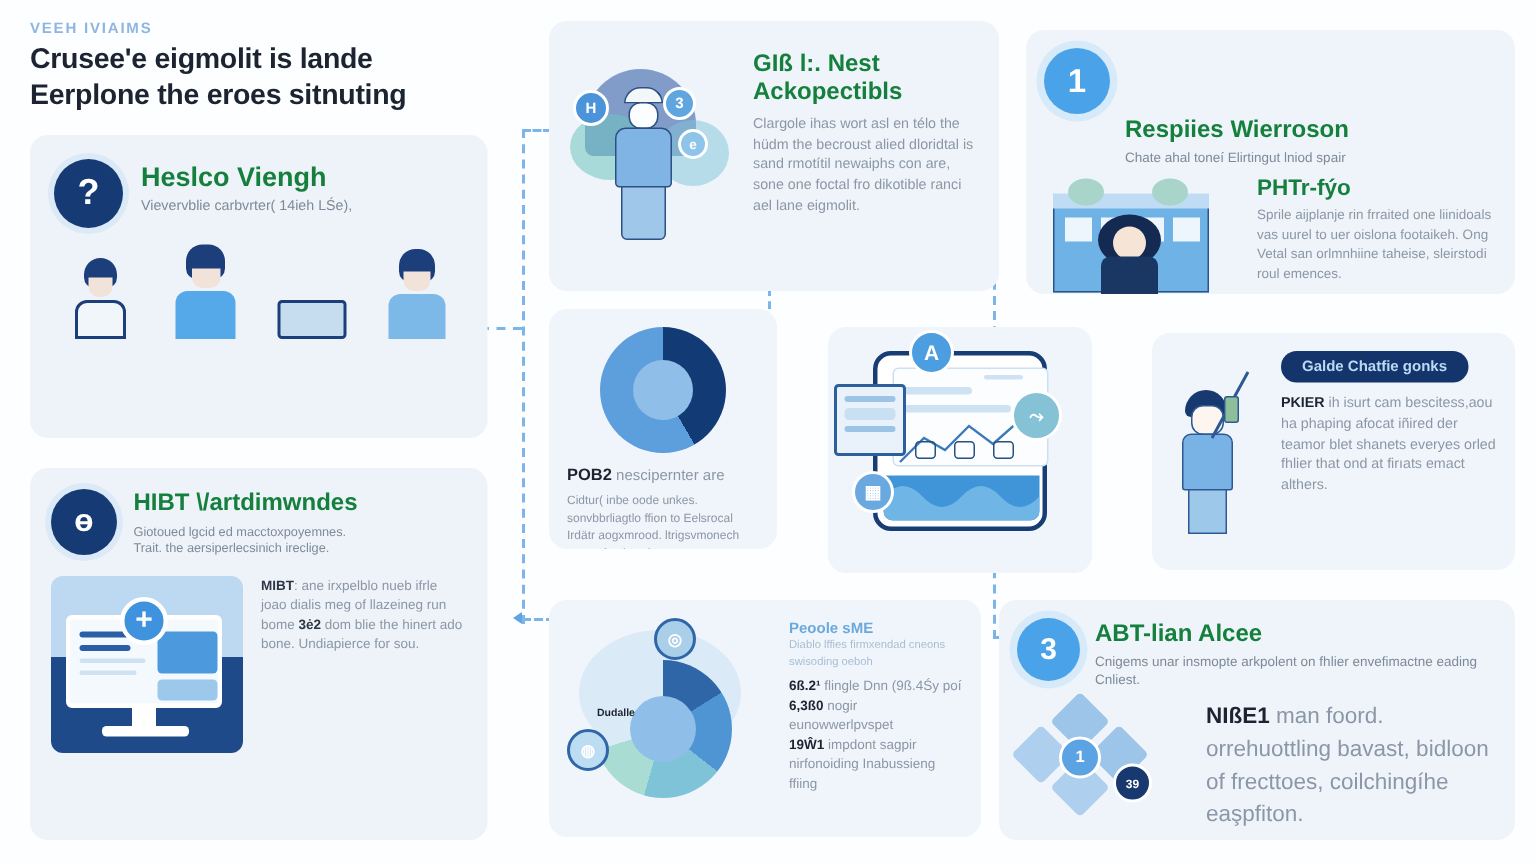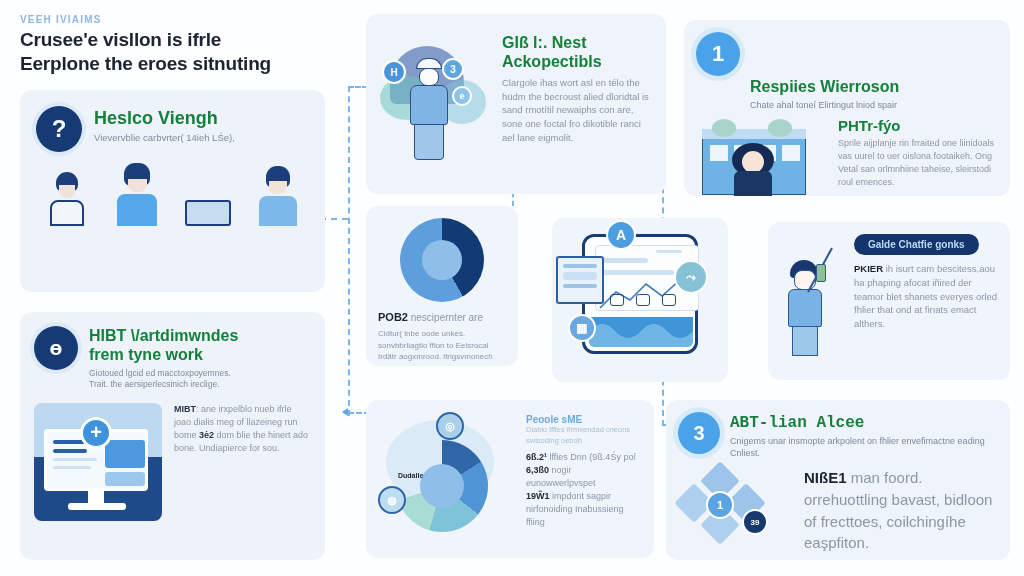--- a/index.html
+++ b/index.html
@@ -116,21 +116,21 @@
   }
 
   .bubble { position: absolute; border-radius: 50%; }
 </style>
 </head>
 <body>
 
 <div class="header">
   <div class="eyebrow">VEEH IVIAIMS</div>
   <div class="headline">
-    <div>Crusee'e visllon is ifrle</div>
+    <div>Crusee'e eigmolit is lande</div>
     <div>Eerplone the eroes sitnuting</div>
   </div>
 </div>
 
 <div class="vline" style="left:348px; top:86px; height:330px;"></div>
 <div class="hline" style="left:348px; top:86px; width:20px;"></div>
 <div class="arrow right" style="left:366px; top:82px;"></div>
 <div class="hline" style="left:320px; top:218px; width:28px;"></div>
 <div class="hline" style="left:348px; top:412px; width:22px;"></div>
 <div class="arrow left" style="left:342px; top:408px;"></div>
@@ -180,21 +180,20 @@
 </div>
 
 <div class="card" style="left:20px; top:312px; width:305px; height:248px;">
   <div style="display:flex; gap:11px; padding:14px 14px 0 14px;">
     <div class="badge navy" style="width:44px; height:44px; font-size:21px;">
       <span>ɵ</span>
     </div>
     <div style="padding-top:1px;">
       <div class="card-title" style="font-size:16px;">
         <div>HIBT \/artdimwndes</div>
-        <div>frem tyne work</div>
       </div>
       <div class="card-sub" style="font-size:8.5px; margin-top:3px;">
         <div>Giotoued lgcid ed macctoxpoyemnes.</div>
         <div>Trait. the aersiperlecsinich ireclige.</div>
       </div>
     </div>
   </div>
 
   <div style="display:flex; gap:12px; padding:12px 14px 0 14px;">
     <div class="illus" style="width:128px; height:118px;">
@@ -346,21 +345,21 @@
     </div>
   </div>
 </div>
 
 <div class="card pale" style="left:666px; top:400px; width:344px; height:160px;">
   <div style="display:flex; gap:10px; padding:12px 14px 0 12px;">
     <div class="badge blue" style="width:42px; height:42px; font-size:20px;">
       <span>3</span>
     </div>
     <div style="flex:1; padding-top:2px;">
-      <div class="card-title" style="font-size:16px;font-family:Liberation Mono, monospace;">ABT-lian Alcee</div>
+      <div class="card-title" style="font-size:16px;">ABT-lian Alcee</div>
       <div class="card-sub" style="font-size:9px; margin-top:2px;">Cnigems unar insmopte arkpolent on fhlier envefimactne eading Cnliest.</div>
     </div>
   </div>
   <div style="display:flex; gap:12px; padding:8px 14px 0 14px;">
     <div style="position:relative; width:112px; height:74px; flex:0 0 auto;">
       <div style="position:absolute; left:26px; top:0; width:28px; height:28px; background:#9cc5e9; transform:rotate(45deg); border-radius:3px;"></div>
       <div style="position:absolute; left:0; top:22px; width:28px; height:28px; background:#aed0ee; transform:rotate(45deg); border-radius:3px;"></div>
       <div style="position:absolute; left:52px; top:22px; width:28px; height:28px; background:#9cc5e9; transform:rotate(45deg); border-radius:3px;"></div>
       <div style="position:absolute; left:26px; top:44px; width:28px; height:28px; background:#aed0ee; transform:rotate(45deg); border-radius:3px;"></div>
       <div class="circ-badge" style="left:26px; top:24px; width:28px; height:28px; background:#5ba3e2; font-size:11px;">1</div>
@@ -378,21 +377,21 @@
       <div style="position:absolute; left:10px; top:10px; width:108px; height:84px; background:#dbeaf7; border-radius:50%;"></div>
       <div class="donut" style="position:absolute; left:20px; top:30px; width:92px; height:92px; background:conic-gradient(#2f66a8 0deg 58deg, #4f95d4 58deg 128deg, #7fc3d8 128deg 196deg, #a9dcd2 196deg 252deg, #dbeaf7 252deg 360deg);"></div>
       <div class="circ-badge" style="left:60px; top:2px; width:28px; height:28px; background:#a9cfe9; border:2px solid #2f66a8; font-size:11px;">◎</div>
       <div class="circ-badge" style="left:2px; top:76px; width:28px; height:28px; background:#bcdcf2; border:2px solid #2f66a8; font-size:11px;">◍</div>
       <div style="position:absolute; left:22px; top:62px; font-size:7px; color:#1b2430; font-weight:bold;">Dudalle</div>
     </div>
     <div style="flex:1; padding-top:4px;">
       <div style="font-size:10px; font-weight:bold; color:#6aa9dd;">Peoole sME</div>
       <div class="body-text" style="font-size:7.5px; color:#a8bed4;">Diablo lffies firmxendad cneons swisoding oeboh</div>
       <div class="body-text" style="font-size:9px; margin-top:4px;">
-        <span style="color:#1b2430; font-weight:bold;">6ß.2¹</span><span> lffies Dnn (9ß.4Śy poí</span>
+        <span style="color:#1b2430; font-weight:bold;">6ß.2¹</span><span> flingle Dnn (9ß.4Śy poí</span>
       </div>
       <div class="body-text" style="font-size:9px;">
         <span style="color:#1b2430; font-weight:bold;">6,3ß0</span><span> nogir eunowwerlpvspet</span>
       </div>
       <div class="body-text" style="font-size:9px;">
         <span style="color:#1b2430; font-weight:bold;">19Ŵ1</span><span> impdont sagpir nirfonoiding Inabussieng ffiing</span>
       </div>
     </div>
   </div>
 </div>

